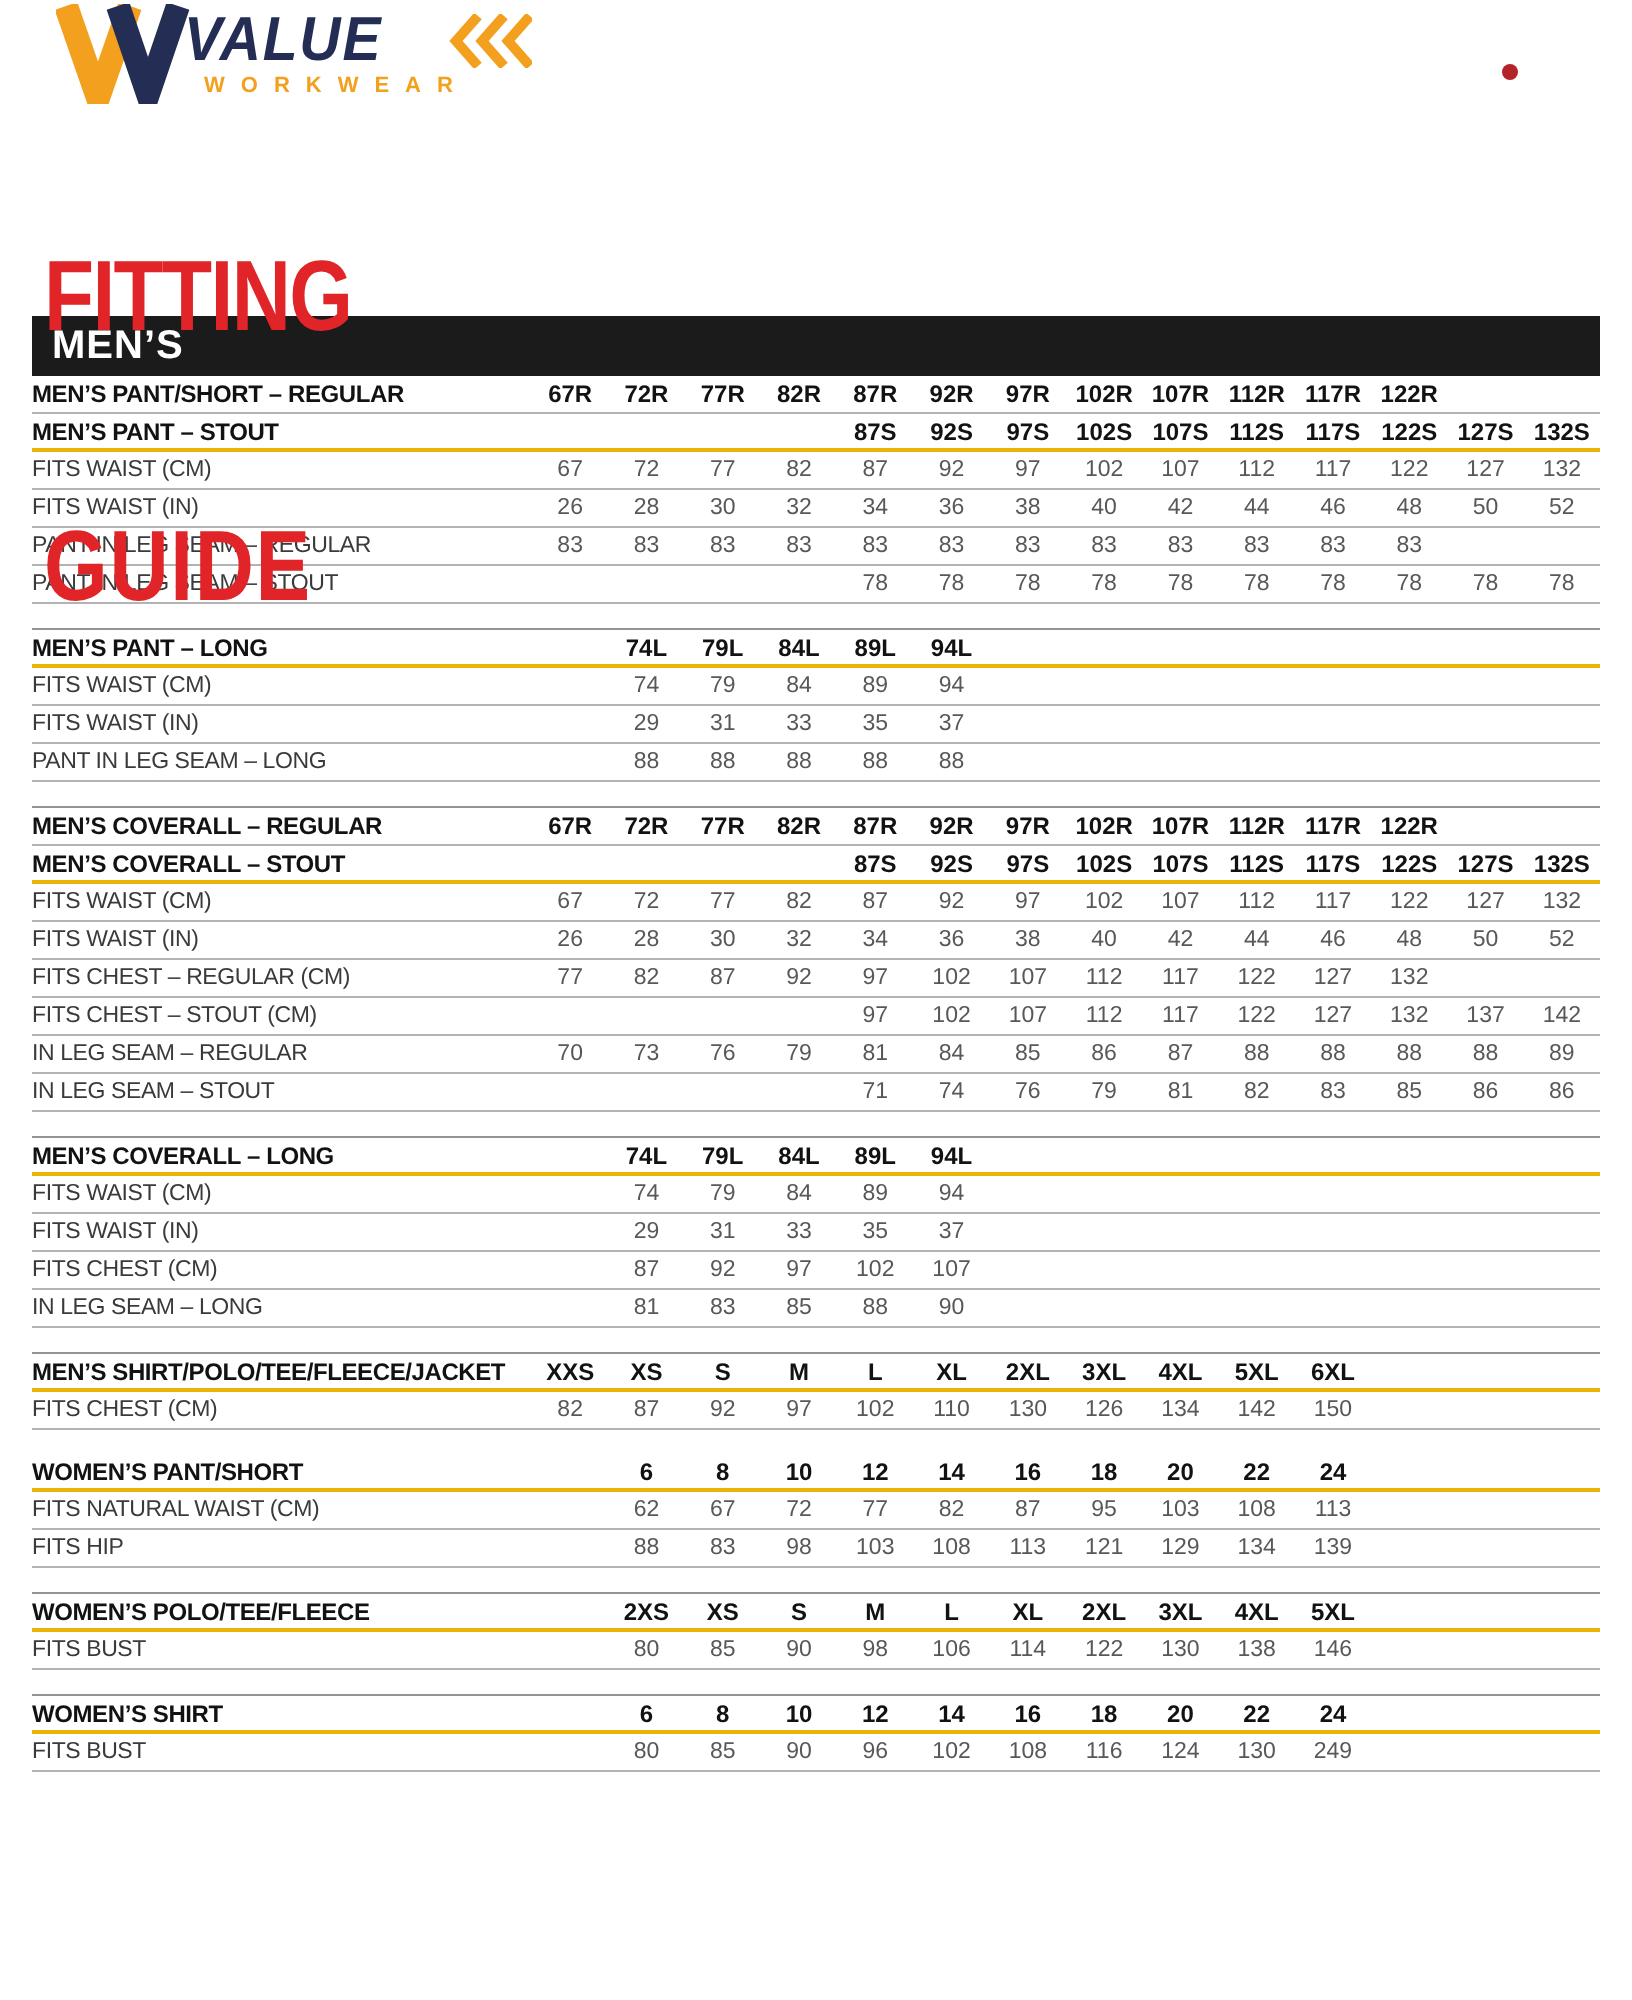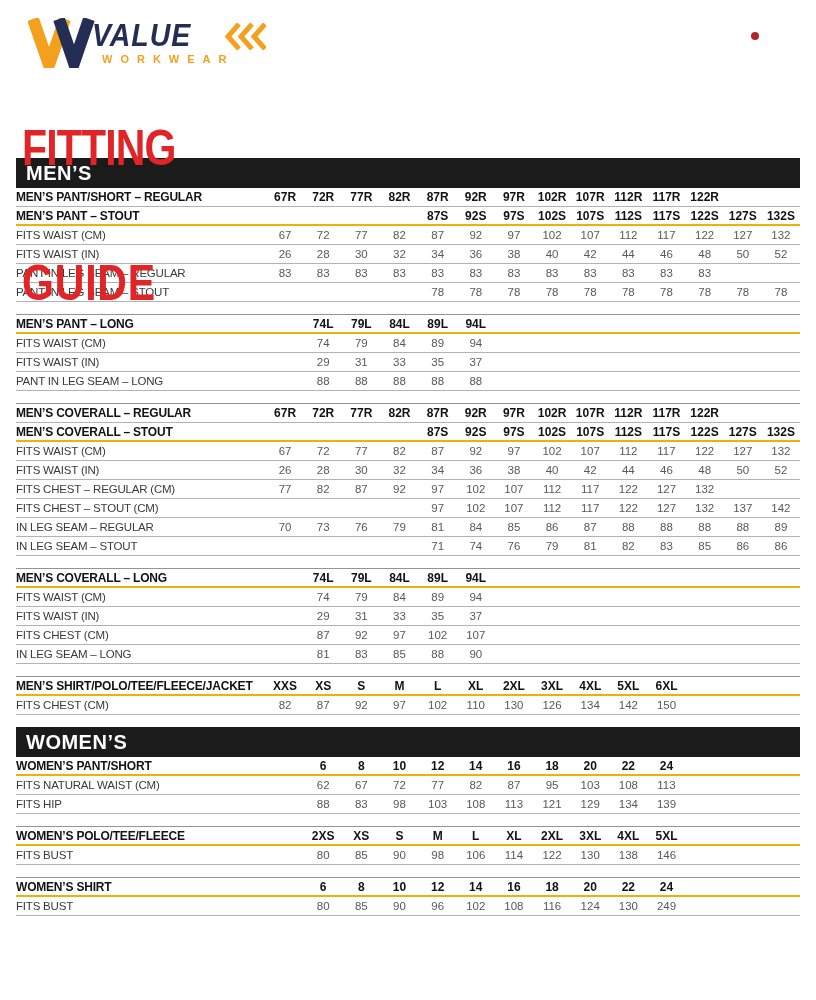--- a/index.html
+++ b/index.html
@@ -20,21 +20,21 @@
   }
   
   .brand-header{position:absolute;top:0;left:0;width:816px;height:150px;}
   .fit-title{
     position:absolute;left:22px;top:36px;z-index:1;
     color:var(--red);font-weight:700;font-size:50px;line-height:45px;
     letter-spacing:-1px;transform:scaleX(.82);transform-origin:left top;
     white-space:pre;
   }
   .fit-title .t2{letter-spacing:1px;}
-  .logo{position:absolute;left:28px;top:16px;width:260px;height:54px;z-index:2;text-align:right;}
+  .logo{position:absolute;left:28px;top:0;width:260px;height:54px;z-index:2;text-align:right;}
   .logo .mark{position:absolute;left:0;top:2px;}
   .logo .value-word{
     position:absolute;left:64px;top:2px;
     color:var(--navy);font-weight:700;font-style:italic;
     font-size:31px;letter-spacing:1px;transform:scaleX(.92);transform-origin:left top;
   }
   .logo .chevrons{position:absolute;left:196px;top:7px;}
   .logo .workwear-word{
     position:absolute;left:74px;top:37px;
     color:var(--orange);font-weight:700;font-size:11px;letter-spacing:8px;
@@ -528,21 +528,20 @@
         <div class="t-cell">130</div>
         <div class="t-cell">126</div>
         <div class="t-cell">134</div>
         <div class="t-cell">142</div>
         <div class="t-cell">150</div>
         <div class="t-cell"></div>
         <div class="t-cell"></div>
         <div class="t-cell"></div>
       </div>
     </div>
-    <div class="section-bar">WOMEN’S</div>
     <div class="size-table flush">
       <div class="t-row header-row header-end">
         <div class="t-label">WOMEN’S PANT/SHORT</div>
         <div class="t-cell"></div>
         <div class="t-cell">6</div>
         <div class="t-cell">8</div>
         <div class="t-cell">10</div>
         <div class="t-cell">12</div>
         <div class="t-cell">14</div>
         <div class="t-cell">16</div>

